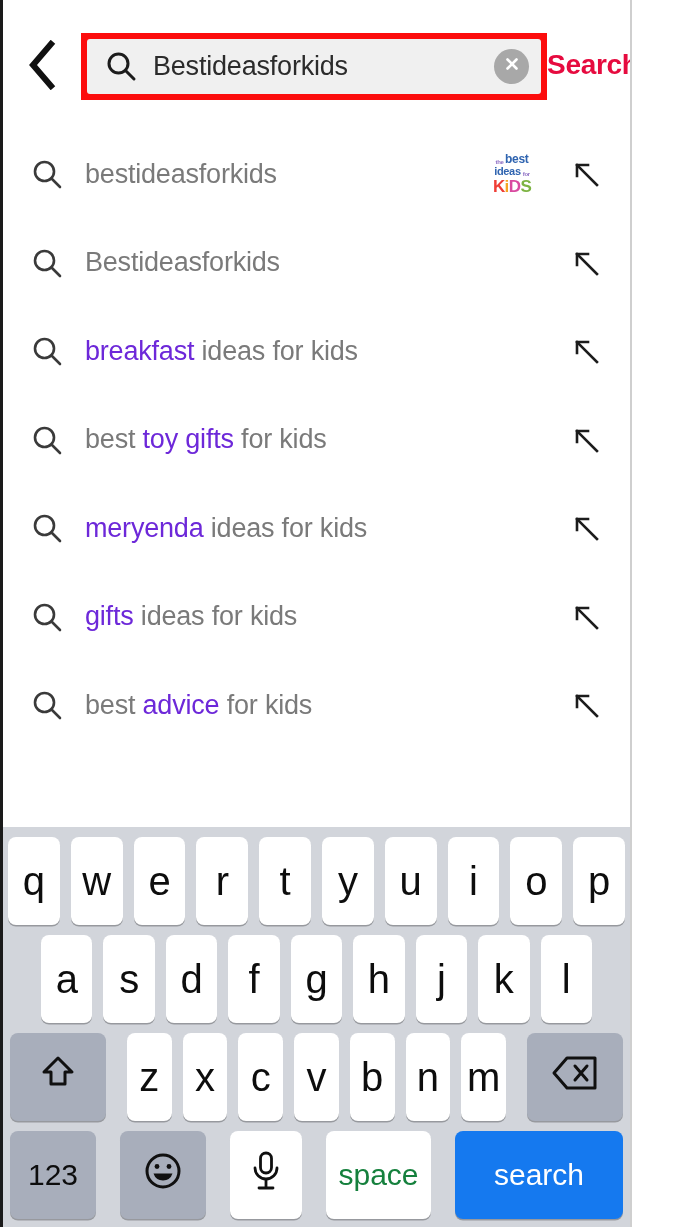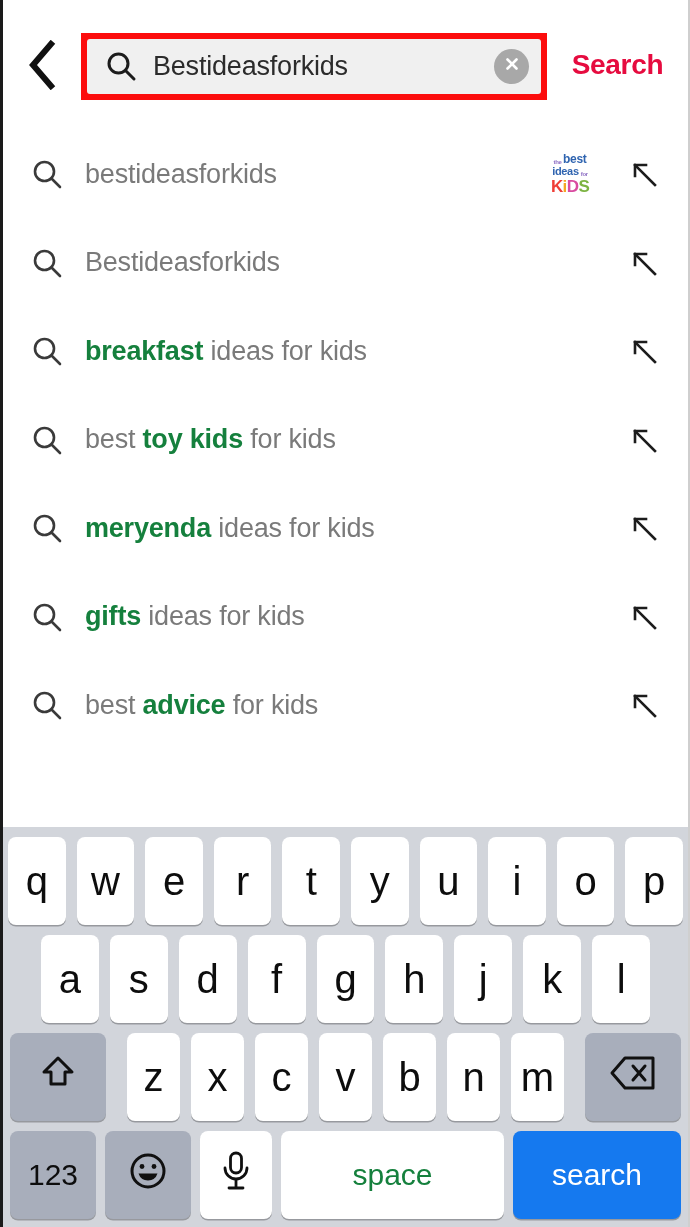--- a/index.html
+++ b/index.html
@@ -6,21 +6,21 @@
   * { box-sizing: border-box; -webkit-font-smoothing: antialiased; }
   html, body {
     margin: 0; padding: 0;
     width: 690px; height: 1227px;
     background: #ffffff;
     font-family: "Liberation Sans", "DejaVu Sans", sans-serif;
     overflow: hidden;
   }
   #app {
     position: relative;
-    width: 690px; height: 1227px;
+    width: 632px; height: 1227px;
     background: #ffffff;
     border-left: 3px solid #1a1a1a;
     border-right: 2px solid #cfcfcf;
     overflow: hidden;
   }
 
   
   .searchbar {
     position: absolute;
     top: 0; left: 0; right: 0;
@@ -118,21 +118,21 @@
   }
   .sugg-text {
     flex: 1 1 auto;
     margin-left: 16px;
     font-size: 27px;
     color: #7a7a7a;
     letter-spacing: -0.2px;
     white-space: nowrap;
     overflow: hidden;
   }
-  .sugg-text b { color: #15803d; font-weight: 700; }
+  .sugg-text b { color: #6d28d9; font-weight: 400; }
   .sugg-thumb {
     flex: 0 0 auto;
     width: 56px; height: 44px;
     margin-right: 26px;
     display: flex;
     align-items: center;
     justify-content: center;
   }
   .sugg-arrow {
     flex: 0 0 auto;
@@ -190,21 +190,21 @@
     justify-content: space-between;
   }
   .kb-row {
     display: flex;
     justify-content: center;
     align-items: stretch;
     gap: 11px;
     height: 88px;
   }
   .kb-row.row2 { padding: 0 33px; }
-  .kb-row.row4 { gap: 9px; height: 88px; }
+  .kb-row.row4 { gap: 24px; height: 88px; }
   .key {
     background: #ffffff;
     border-radius: 8px;
     box-shadow: 0 1.5px 0 rgba(0,0,0,0.28);
     display: flex;
     align-items: center;
     justify-content: center;
     font-size: 40px;
     color: #0d0d0d;
     font-weight: 400;
@@ -343,21 +343,21 @@
       </span>
     </div>
 
     <div class="sugg-row">
       <span class="sugg-icon">
         <svg width="32" height="32" viewBox="0 0 32 32">
           <circle cx="13.5" cy="13.5" r="9.5" fill="none" stroke="#3a3a3a" stroke-width="2.6"></circle>
           <line x1="20.5" y1="20.5" x2="29" y2="29" stroke="#3a3a3a" stroke-width="2.6" stroke-linecap="round"></line>
         </svg>
       </span>
-      <span class="sugg-text"><span>best </span><b>toy kids</b><span> for kids</span></span>
+      <span class="sugg-text"><span>best </span><b>toy gifts</b><span> for kids</span></span>
       <span class="sugg-arrow">
         <svg width="30" height="30" viewBox="0 0 30 30">
           <path d="M26 26 L6 6" stroke="#1c1c1c" stroke-width="2.6" stroke-linecap="square"></path>
           <path d="M6 17 L6 6 L17 6" fill="none" stroke="#1c1c1c" stroke-width="2.6" stroke-linecap="square" stroke-linejoin="miter"></path>
         </svg>
       </span>
     </div>
 
     <div class="sugg-row">
       <span class="sugg-icon">

